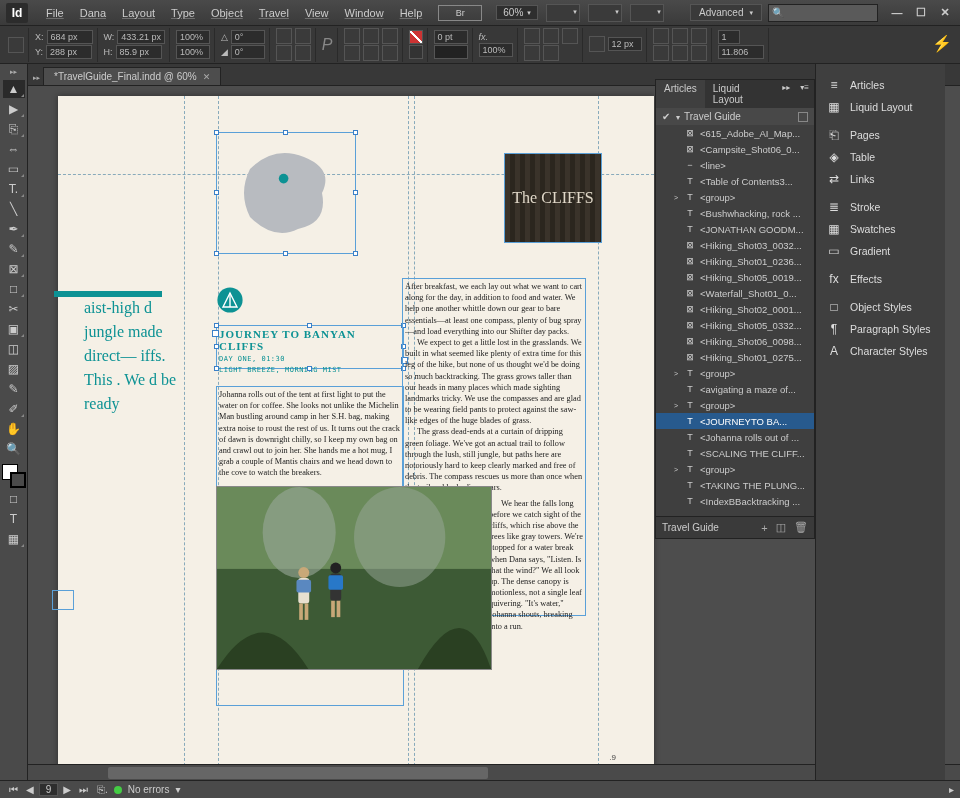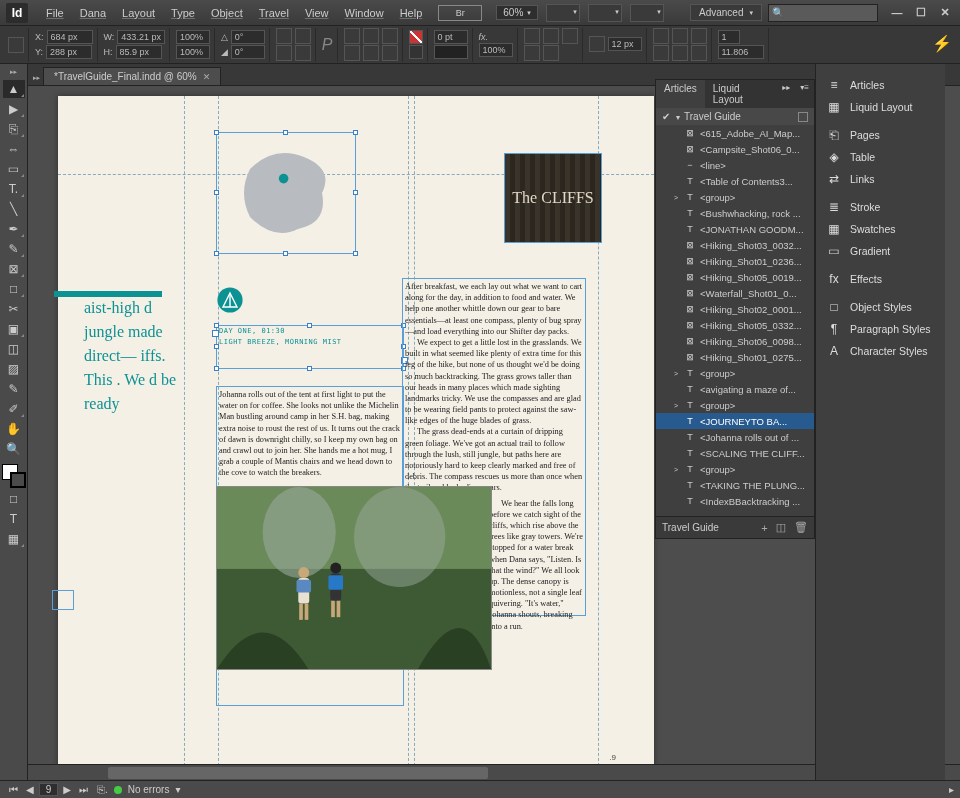--- a/index.html
+++ b/index.html
@@ -354,20 +354,21 @@
 
           <div class="frame sel" style="left:158px; top:229px; width:188px; height:44px;">
             <div class="h tl"></div>
               <div class="h tr"></div>
               <div class="h bl"></div>
               <div class="h br"></div>
             <div class="h tm"></div>
               <div class="h bm"></div>
               <div class="h ml"></div>
               <div class="h mr"></div>
+            <div class="heading" style="padding:2px;">JOURNEY TO BANYAN CLIFFS</div>
             <div class="subhead" style="padding:0 2px;"><span>DAY ONE, 01:30</span><br><span>LIGHT BREEZE, MORNING MIST</span></div>
 
             <div style="position:absolute; left:-5px; top:4px; width:7px;height:7px;border:1px solid #3a80c8;background:#fff;"></div>
             <div style="position:absolute; right:-5px; bottom:4px; width:7px;height:7px;border:1px solid #3a80c8;background:#fff;"></div>
           </div>
 
           <div class="frame" style="left:158px; top:290px; width:188px; height:320px;">
             <div class="body-text" style="padding:2px;">Johanna rolls out of the tent at first light to put the water on for coffee. She looks not unlike the Michelin Man bustling around camp in her S.H. bag, making extra noise to roust the rest of us. It turns out the crack of dawn is downright chilly, so I keep my own bag on and crawl out to join her. She hands me a hot mug, I grab a couple of Mantis chairs and we head down to the cove to watch the breakers.</div>
           </div>
 

